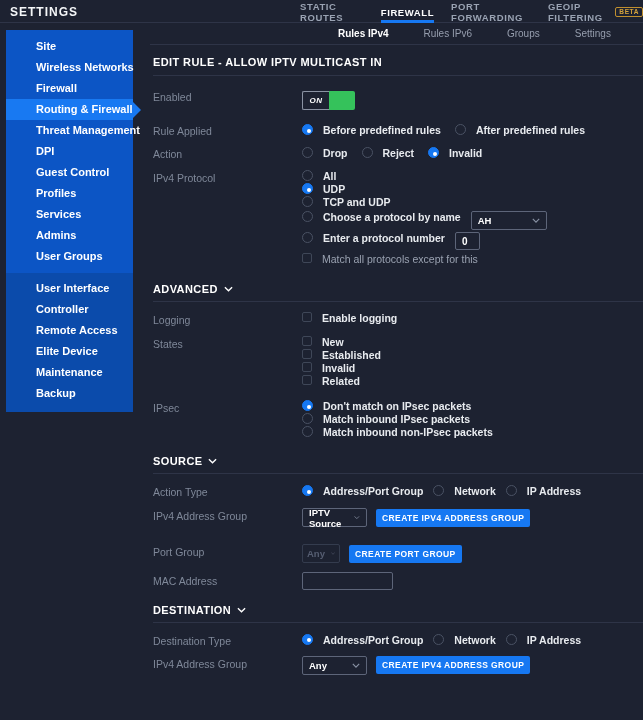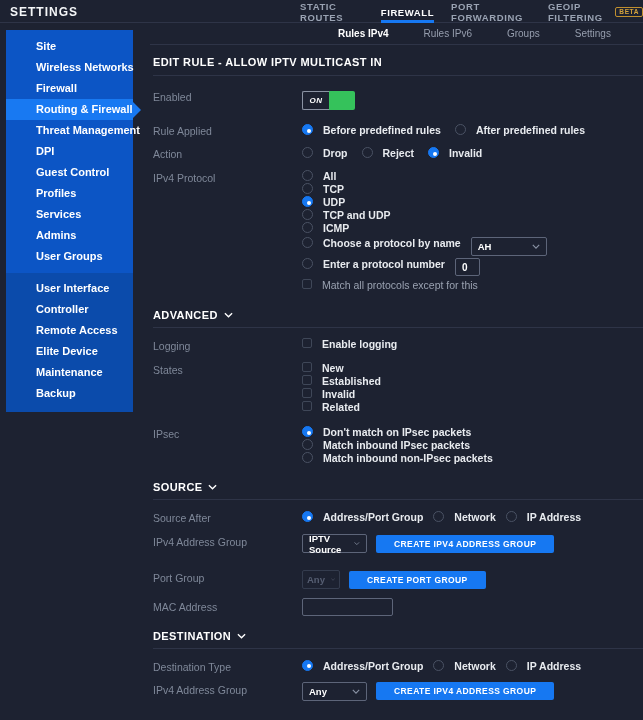--- a/index.html
+++ b/index.html
@@ -70,21 +70,21 @@
   .checkbox { width:10px; height:10px; flex:none; border:1px solid #3f4758; border-radius:2px; }
 
   .optlist > .opt { height:13px; }
   .inline-opts { display:flex; align-items:center; gap:14px; height:14px; }
 
   
   .select { display:inline-flex; align-items:center; justify-content:space-between; border:1px solid #5d6579; border-radius:2px; height:19px; padding:0 6px; font-size:9.5px; font-weight:600; color:#fff; cursor:pointer; gap:6px; }
   .select.disabled { border-color:#343c4e; color:#565e72; cursor:default; }
   .select .sv-chev { width:8px; height:5px; }
 
-  .btn-blue { display:inline-flex; align-items:center; background:#1678f2; color:#fff; border:none; border-radius:2px; font-family:inherit; font-size:8.5px; font-weight:bold; letter-spacing:0.4px; height:18px; padding:0 18px; cursor:pointer; }
+  .btn-blue { display:inline-flex; align-items:center; background:#1678f2; color:#fff; border:none; border-radius:2px; font-family:inherit; font-size:8.5px; font-weight:bold; letter-spacing:0.4px; height:18px; padding:0 6px; cursor:pointer; }
 
   .ctl-line { display:flex; align-items:center; gap:9px; }
 
   .mt13 { margin-top:13px; } .mt12 { margin-top:12px; } .mt10 { margin-top:10px; }
   .mt9 { margin-top:9px; } .mt8 { margin-top:17px; } .mt7 { margin-top:7px; } .mt14 { margin-top:14px; }
 </style>
 </head>
 <body>
 
 <div class="topbar">
@@ -179,34 +179,26 @@
   </div>
 
   <div class="row mt10">
     <div class="lbl">IPv4 Protocol</div>
     <div class="ctl optlist">
       <div class="opt">
         <span class="radio"></span>
         <span class="opt-label">All</span>
       </div>
       <div class="opt">
-        <span class="radio"></span>
-        <span class="opt-label">TCP</span>
-      </div>
-      <div class="opt">
         <span class="radio sel"></span>
         <span class="opt-label">UDP</span>
       </div>
       <div class="opt">
         <span class="radio"></span>
         <span class="opt-label">TCP and UDP</span>
-      </div>
-      <div class="opt">
-        <span class="radio"></span>
-        <span class="opt-label">ICMP</span>
       </div>
       <div class="opt" style="height:20px; margin-top:2px;">
         <span class="radio"></span>
         <span class="opt-label">Choose a protocol by name</span>
         <div class="select" style="width:76px;">
           <span>AH</span>
           <svg class="sv-chev" viewBox="0 0 10 6">
               <polyline points="1,1 5,5 9,1" fill="none" stroke="#8a93a5" stroke-width="1.4"></polyline>
             </svg>
         </div>
@@ -281,21 +273,21 @@
   </div>
 
   <div class="sec-head">
     <span>SOURCE</span>
     <svg class="chev" viewBox="0 0 10 6">
         <polyline points="1,1 5,5 9,1" fill="none" stroke="#ffffff" stroke-width="1.5"></polyline>
       </svg>
   </div>
 
   <div class="row mt10">
-    <div class="lbl">Source After</div>
+    <div class="lbl">Action Type</div>
     <div class="ctl inline-opts" style="gap:10px;">
       <div class="opt">
         <span class="radio sel"></span>
         <span class="opt-label">Address/Port Group</span>
       </div>
       <div class="opt">
         <span class="radio"></span>
         <span class="opt-label">Network</span>
       </div>
       <div class="opt">

